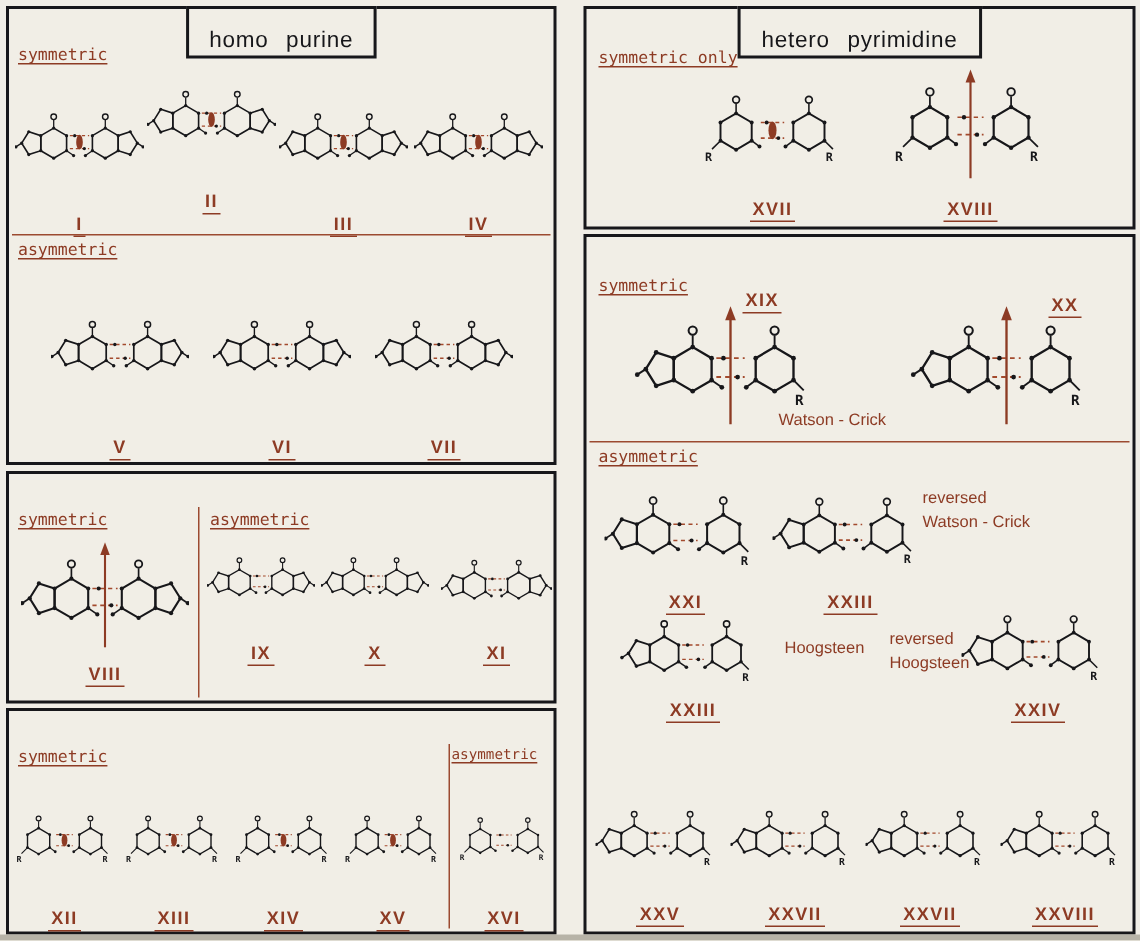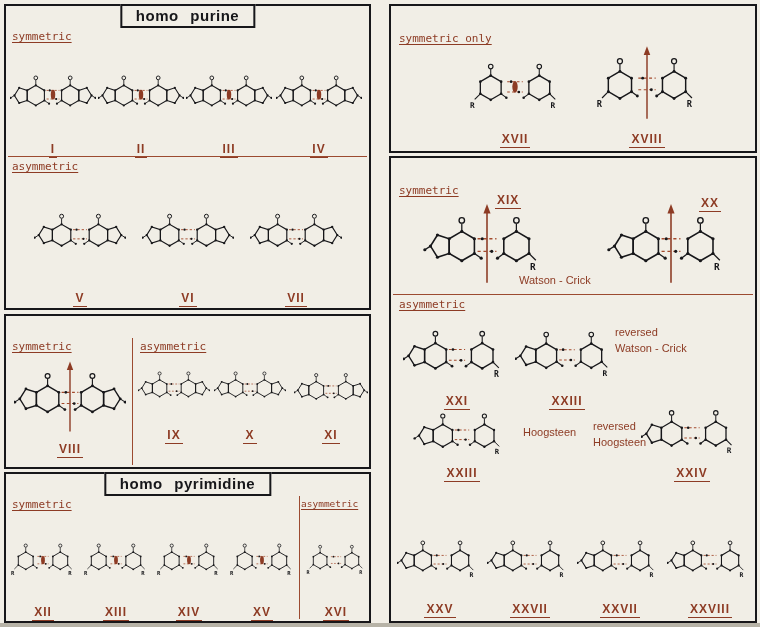--- a/index.html
+++ b/index.html
@@ -1,22 +1,22 @@
 <!DOCTYPE html>
 <html><head>
 <meta charset="utf-8">
 <style>
   *{margin:0;padding:0;box-sizing:border-box}
   html,body{background:#d9d5cb}
   body{font-family:"Liberation Sans",sans-serif}
   .canvas{position:relative;width:760px;height:627px;background:#f1eee6;overflow:hidden}
   .panel{position:absolute;border:2px solid #17171a}
   .panel-title{position:absolute;top:-2px;left:50%;transform:translateX(-50%);
-    border:2px solid #17171a;background:#f1eee6;padding:1px 14px 2px;
-    font-size:15px;font-weight:700;letter-spacing:.5px;word-spacing:7px;
+    border:2px solid #17171a;background:#f1eee6;padding:12px 14px 2px;
+    font-size:15px;font-weight:400;letter-spacing:.5px;word-spacing:7px;
     color:#17171a;white-space:nowrap;z-index:2}
   .seclabel{position:absolute;font-family:"DejaVu Sans Mono",monospace;font-size:11px;
     color:#8d3b24;text-decoration:underline;text-underline-offset:2px;white-space:nowrap}
   .annot{position:absolute;font-family:Liberation Sans, sans-serif;font-size:11px;
     color:#8d3b24;white-space:nowrap;line-height:16px}
   .structure{position:absolute;display:flex;flex-direction:column;align-items:center}
   .mol{display:block;width:100%;flex:1;min-height:0}
   .mol svg{width:100%;height:100%;display:block}
   .numeral{font-weight:700;font-size:12px;letter-spacing:1px;color:#8d3b24;
     border-bottom:1.3px solid #8d3b24;padding:0 2px;line-height:15px;white-space:nowrap}
@@ -86,21 +86,21 @@
             </g>
             <line class="hbond" x1="51" y1="35" x2="69" y2="35"></line>
             <line class="hbond" x1="51" y1="47" x2="69" y2="47"></line>
             <circle cx="55.5" cy="35" r="1.5" fill="#17171a"></circle>
             <circle cx="64.5" cy="47" r="1.5" fill="#17171a"></circle>
             <ellipse class="sym-ell" cx="60" cy="41" rx="3.1" ry="6.8"></ellipse>
           </svg>
         </div>
       <div class="numeral">I</div>
     </div>
-    <div class="structure" style="left:92px;top:40px;width:86px;height:112px">
+    <div class="structure" style="left:92px;top:25px;width:86px;height:112px">
       <div class="mol">
           <svg viewBox="0 0 120 80" xmlns="http://www.w3.org/2000/svg">
             <g>
               <polygon class="ring" points="48,49 36,56 24,49 24,35 36,28 48,35"></polygon>
               <polygon class="ring" points="24,35 24,49 12.8,52.6 6.2,42 12.8,31.4"></polygon>
               <circle cx="48" cy="49" r="1.5" fill="#17171a"></circle>
               <circle cx="36" cy="56" r="1.5" fill="#17171a"></circle>
               <circle cx="24" cy="49" r="1.5" fill="#17171a"></circle>
               <circle cx="24" cy="35" r="1.5" fill="#17171a"></circle>
               <circle cx="36" cy="28" r="1.5" fill="#17171a"></circle>
@@ -595,21 +595,20 @@
             <line class="hbond" x1="51" y1="47" x2="69" y2="47"></line>
             <circle cx="55.5" cy="35" r="1.5" fill="#17171a"></circle>
             <circle cx="64.5" cy="47" r="1.5" fill="#17171a"></circle>
           </svg>
         </div>
       <div class="numeral">XI</div>
     </div>
   </div>
 
   <div class="panel" style="left:4px;top:472px;width:367px;height:151px">
-    <div class="panel-title">homo pyrimidine</div>
     <div class="seclabel" style="left:6px;top:24px">symmetric</div>
     <div class="vdiv" style="left:293px;top:22px;bottom:2px"></div>
     <div class="seclabel" style="left:295px;top:24px;font-size:9.5px">asymmetric</div>
 
     <div class="structure" style="left:73px;top:40px;width:74px;height:107px">
       <div class="mol">
           <svg viewBox="0 0 120 80" xmlns="http://www.w3.org/2000/svg">
             <g>
               <polygon class="ring" points="44,49 32,56 20,49 20,35 32,28 44,35"></polygon>
               <circle cx="44" cy="49" r="1.5" fill="#17171a"></circle>
@@ -812,20 +811,21 @@
             <circle cx="64.5" cy="47" r="1.5" fill="#17171a"></circle>
             <text class="rlab" x="8" y="65">R</text>
             <text class="rlab" x="101" y="65">R</text>
           </svg>
         </div>
       <div class="numeral">XVI</div>
     </div>
   </div>
 
   <div class="panel" style="left:389px;top:4px;width:368px;height:149px">
+    <div class="panel-title">hetero pyrimidine</div>
     <div class="seclabel" style="left:8px;top:26px">symmetric only</div>
 
     <div class="structure" style="left:72px;top:34px;width:104px;height:108px">
       <div class="mol">
           <svg viewBox="0 0 120 80" xmlns="http://www.w3.org/2000/svg">
             <g>
               <polygon class="ring" points="44,49 32,56 20,49 20,35 32,28 44,35"></polygon>
               <circle cx="44" cy="49" r="1.5" fill="#17171a"></circle>
               <circle cx="32" cy="56" r="1.5" fill="#17171a"></circle>
               <circle cx="20" cy="49" r="1.5" fill="#17171a"></circle>

